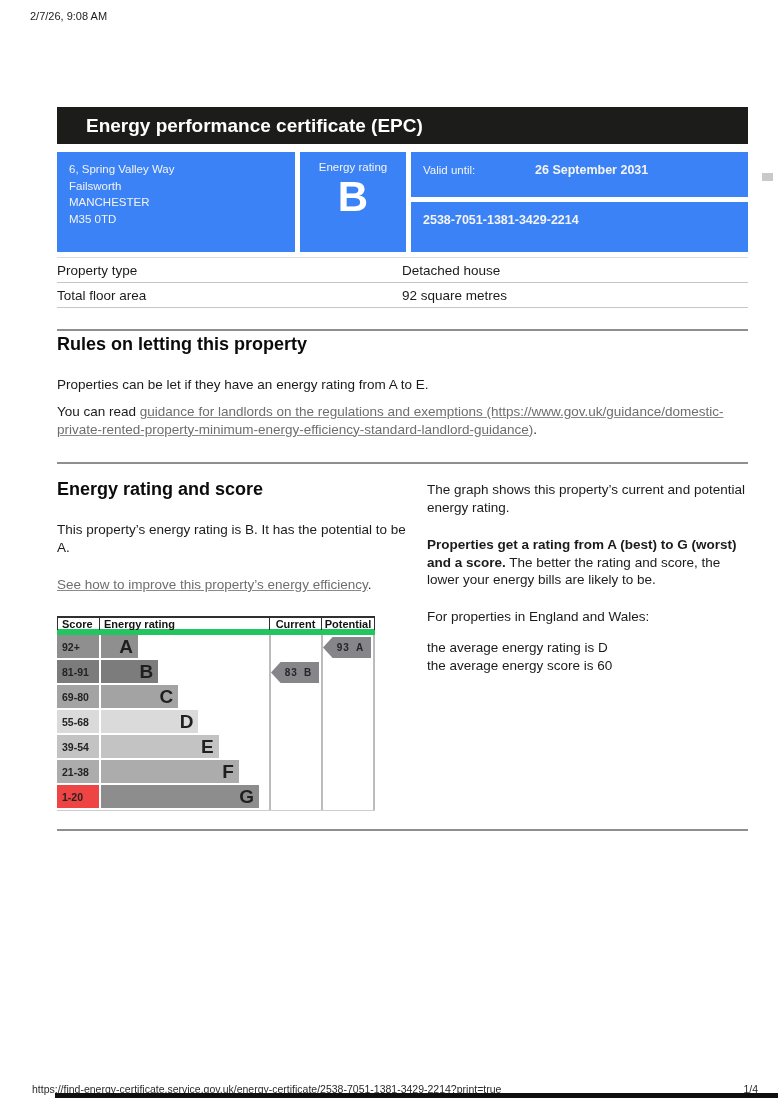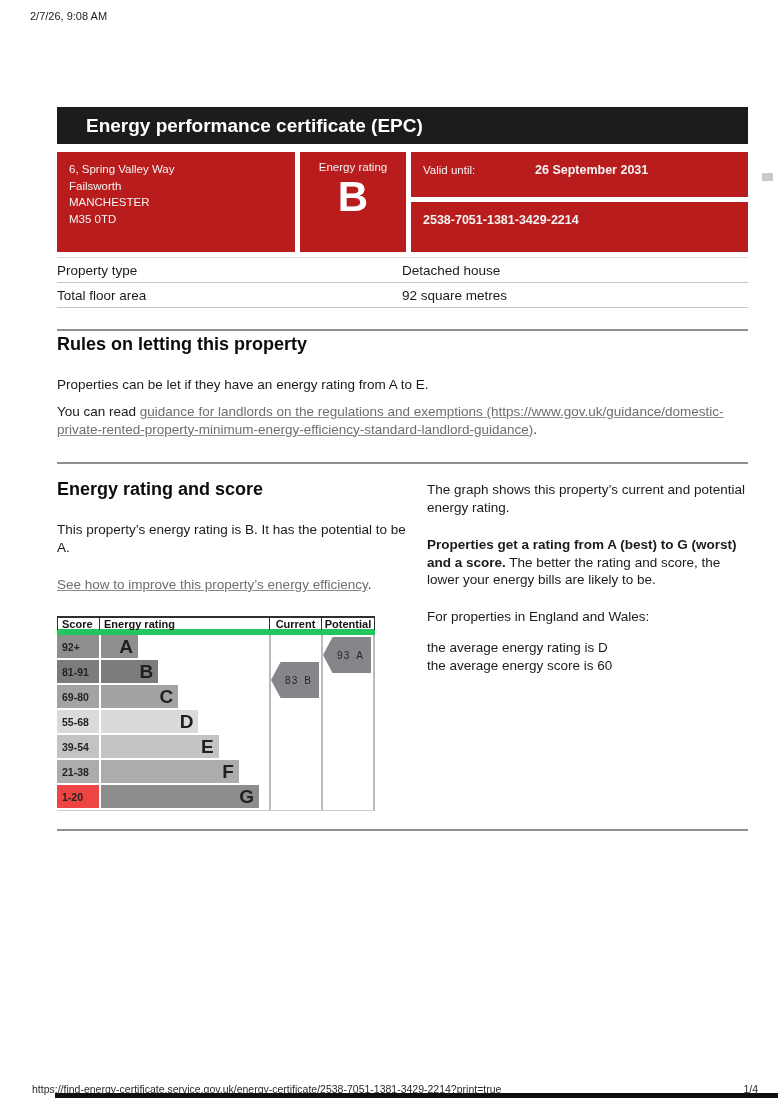--- a/index.html
+++ b/index.html
@@ -16,21 +16,21 @@
   .bottom-edge { position:absolute; bottom:0; left:55px; right:0; height:5px; background:#0f0f0f; }
   .scan-artifact { position:absolute; top:173px; right:5px; width:11px; height:8px; background:#c9c9cb; }
 
   
   .banner { position:absolute; top:107px; left:57px; width:691px; height:37px;
     background:#1c1c1a; color:#fff; font-size:19px; font-weight:bold; line-height:37px; padding-left:29px; }
 
   
   .summary { position:absolute; top:152px; left:57px; width:691px; height:100px;
     display:grid; grid-template-columns:238px 106px 1fr; column-gap:5px; }
-  .gbox { background:#b91c1c; color:#f4f4f4; }
+  .gbox { background:#3b82f6; color:#f4f4f4; }
   .addr { padding:9px 12px; font-size:11.5px; line-height:1.45; }
   .rating-box { text-align:center; padding-top:9px; }
   .rating-box .lbl { font-size:11.5px; }
   .rating-box .big { font-size:42px; font-weight:bold; line-height:1.15; color:#fff; }
   .right-col { display:flex; flex-direction:column; row-gap:5px; }
   .kv { display:flex; padding:11px 0 0 12px; }
   .kv .k { flex:0 0 112px; font-size:11.5px; line-height:1.35; }
   .kv .v { font-size:12.5px; font-weight:bold; }
   .kv-valid { flex:0 0 45px; }
   .kv-cert { flex:1; }
@@ -68,24 +68,24 @@
   .epc-header > div:last-child { border-right:1.5px solid #2f2f2f; }
   .epc-header .ctr { justify-content:center; padding-left:0; }
   .epc-body { position:relative; border-bottom:1.5px solid #cdcdcd; }
   .band-row { display:grid; grid-template-columns:42px 170px 52px 54px; height:25px; border-bottom:2px solid #fff; }
   .band-row:last-child { border-bottom:none; }
   .score-cell { display:flex; align-items:center; padding-left:5px; font-size:10.5px; font-weight:bold; color:#242424; }
   .bar-cell { padding-left:2px; }
   .band-bar { height:100%; display:flex; align-items:center; justify-content:flex-end;
     padding-right:5px; font-size:19px; font-weight:bold; color:#1f1f1f; }
   .vline { position:absolute; top:0; bottom:0; width:1.5px; background:#bcbcbc; }
-  .epc-arrow { position:absolute; height:36px; width:48px;
+  .epc-arrow { position:absolute; height:21px; width:48px;
     clip-path:polygon(0 50%, 20% 0, 100% 0, 100% 100%, 20% 100%);
     display:flex; align-items:center; justify-content:center; padding-left:7px;
-    font-size:10px; font-weight:normal; color:#26262a; letter-spacing:1px; }
+    font-size:10px; font-weight:bold; color:#26262a; letter-spacing:1px; }
 </style>
 </head>
 <body>
 
 <div class="page">
 
   <div class="ph-date">2/7/26, 9:08 AM</div>
 
   <div class="banner">Energy performance certificate (EPC)</div>
 

